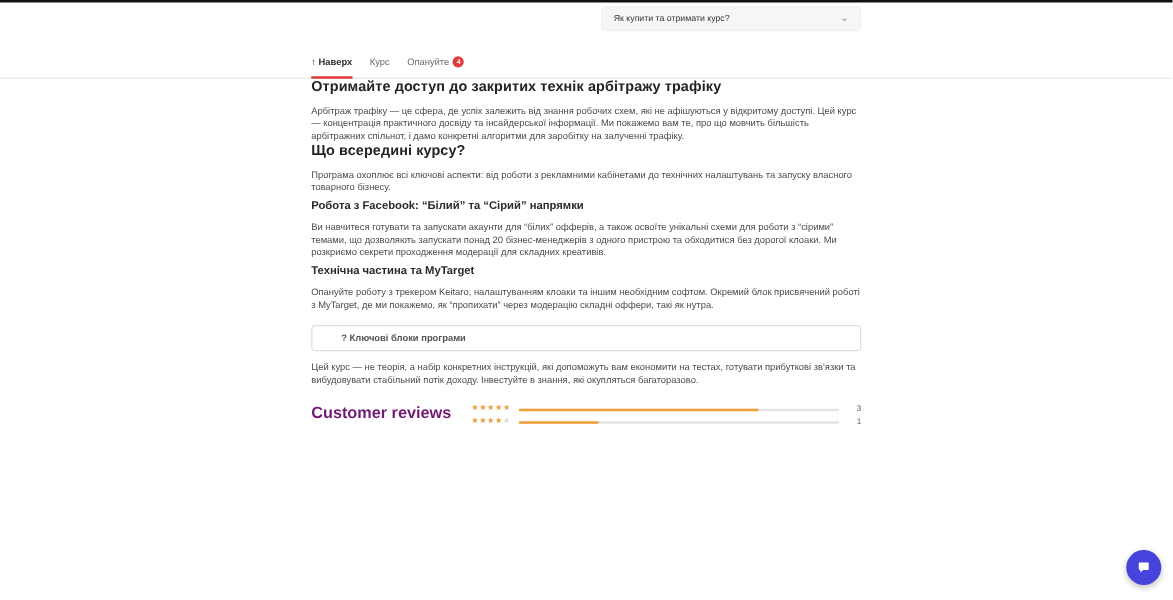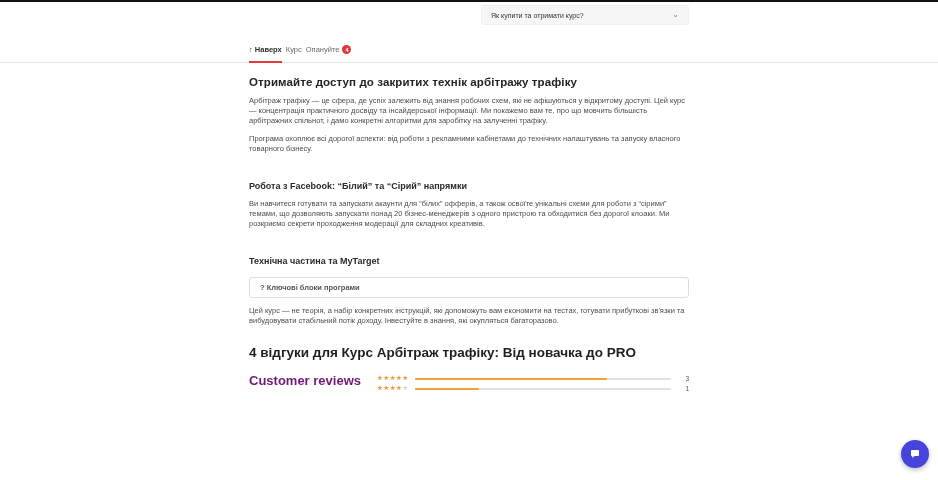--- a/index.html
+++ b/index.html
@@ -24,43 +24,43 @@
     border-radius:3px;
     display:flex; align-items:center; justify-content:space-between;
     padding:0 9px;
     font-size:7px; color:#333;
     cursor:pointer;
   }
   .faq-dropdown .chev { color:#888; font-size:8px; line-height:1; }
 
   
   .nav-row { border-bottom:1px solid #e7e7e7; margin-top:8px; }
-  .tabs { display:flex; gap:4px; align-items:center; }
+  .tabs { display:flex; gap:14px; align-items:center; }
   .tab {
     font-size:7.5px; color:#6b6b6b; padding:6px 0 7px;
     cursor:pointer; display:flex; align-items:center; gap:3px;
     border-bottom:2px solid transparent; margin-bottom:-1px;
   }
   .tab.active { color:#2e2e2e; font-weight:bold; border-bottom-color:var(--accent); }
   .badge {
     background:var(--accent); color:#fff; font-size:5.5px; font-weight:bold;
     width:9px; height:9px; border-radius:50%;
     display:inline-flex; align-items:center; justify-content:center;
   }
 
   
   .notice { font-style:italic; font-size:7.5px; line-height:10px; color:#555; margin-top:12px; }
-  h2.sec { font-size:11.5px; color:#232323; margin-top:13px; letter-spacing:0.1px; }
-  h3.sec { font-size:9px; color:#2a2a2a; margin-top:27px; }
+  h2.sec { font-size:11.5px; color:#232323; margin-top:1px; letter-spacing:0.1px; }
+  h3.sec { font-size:9px; color:#2a2a2a; margin-top:4px; }
   p.body { font-size:7.5px; line-height:10px; color:#4c4c4c; margin-top:8px; }
 
   .accordion {
     margin-top:11px;
     border:1px solid #dedede; border-radius:3px;
-    padding:5px 10px;
+    padding:5px 23px;
     font-size:7.5px; font-weight:bold; color:#555;
     cursor:pointer; background:#fff;
   }
 
   h2.reviews-title { font-size:13.5px; color:#1f1f1f; margin-top:19px; }
 
   
   .cr-wrap { display:flex; margin-top:13px; gap:8px; }
   .cr-left { width:120px; flex:0 0 120px; }
   .cr-left h3 { font-size:13px; color:#701a75; }
@@ -115,34 +115,35 @@
       </div>
     </div>
   </div>
 
   <div class="container">
 
 
     <h2 class="sec">Отримайте доступ до закритих технік арбітражу трафіку</h2>
     <p class="body">Арбітраж трафіку — це сфера, де успіх залежить від знання робочих схем, які не афішуються у відкритому доступі. Цей курс — концентрація практичного досвіду та інсайдерської інформації. Ми покажемо вам те, про що мовчить більшість арбітражних спільнот, і дамо конкретні алгоритми для заробітку на залученні трафіку.</p>
 
-    <p class="body">Програма охоплює всі дорогої аспекти: від роботи з рекламними кабінетами до технічних налаштувань та запуску власного товарного бізнесу.</p>
+    <h2 class="sec">Що всередині курсу?</h2>
+    <p class="body">Програма охоплює всі ключові аспекти: від роботи з рекламними кабінетами до технічних налаштувань та запуску власного товарного бізнесу.</p>
 
     <h3 class="sec">Робота з Facebook: “Білий” та “Сірий” напрямки</h3>
     <p class="body">Ви навчитеся готувати та запускати акаунти для “білих” офферів, а також освоїте унікальні схеми для роботи з “сірими” темами, що дозволяють запускати понад 20 бізнес-менеджерів з одного пристрою та обходитися без дорогої клоаки. Ми розкриємо секрети проходження модерації для складних креативів.</p>
 
     <h3 class="sec">Технічна частина та MyTarget</h3>
+    <p class="body">Опануйте роботу з трекером Keitaro, налаштуванням клоаки та іншим необхідним софтом. Окремий блок присвячений роботі з MyTarget, де ми покажемо, як “пропихати” через модерацію складні оффери, такі як нутра.</p>
 
     <div class="accordion">
       <span>? Ключові блоки програми</span>
     </div>
 
     <p class="body">Цей курс — не теорія, а набір конкретних інструкцій, які допоможуть вам економити на тестах, готувати прибуткові зв'язки та вибудовувати стабільний потік доходу. Інвестуйте в знання, які окупляться багаторазово.</p>
 
-    <h2 class="reviews-title">4 відгуки для Курс Арбітраж трафіку: Від новачка до PRO</h2>
 
     <div class="cr-wrap">
       <div class="cr-left">
         <h3>Customer reviews</h3>
 
       </div>
       <div class="cr-right">
 
         <div class="dist-row">
           <span class="stars"><span>★★★★★</span><span class="fill" style="width: 100%;"><span>★★★★★</span></span></span>

